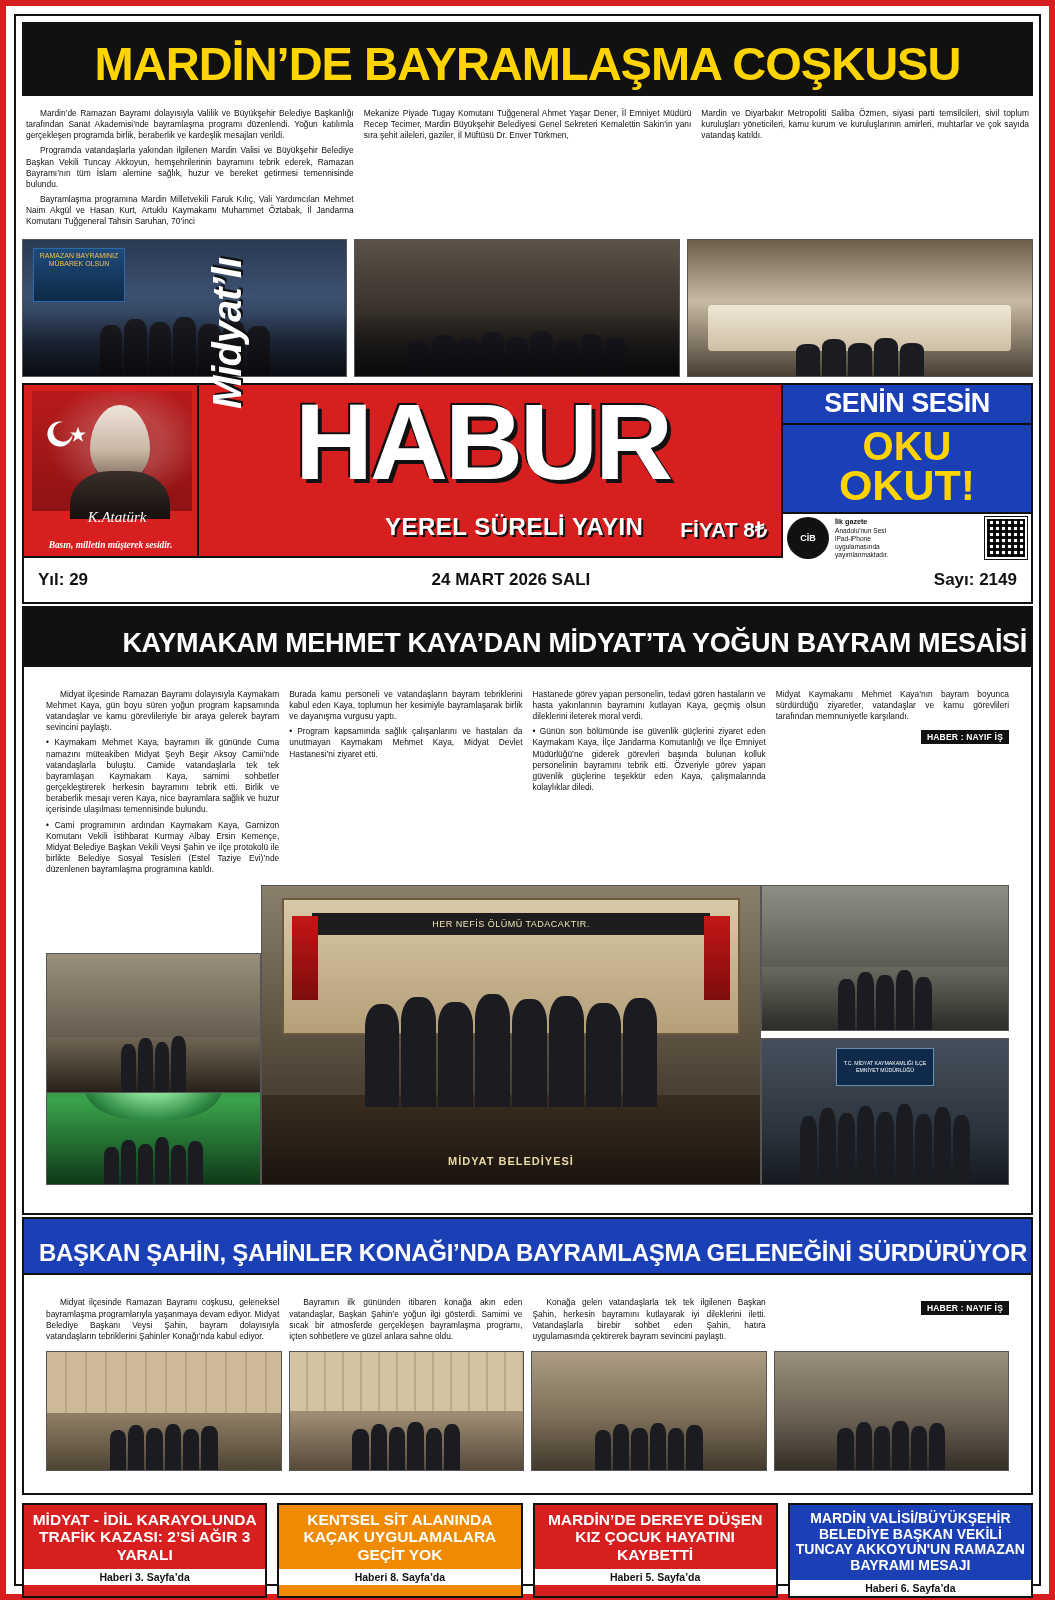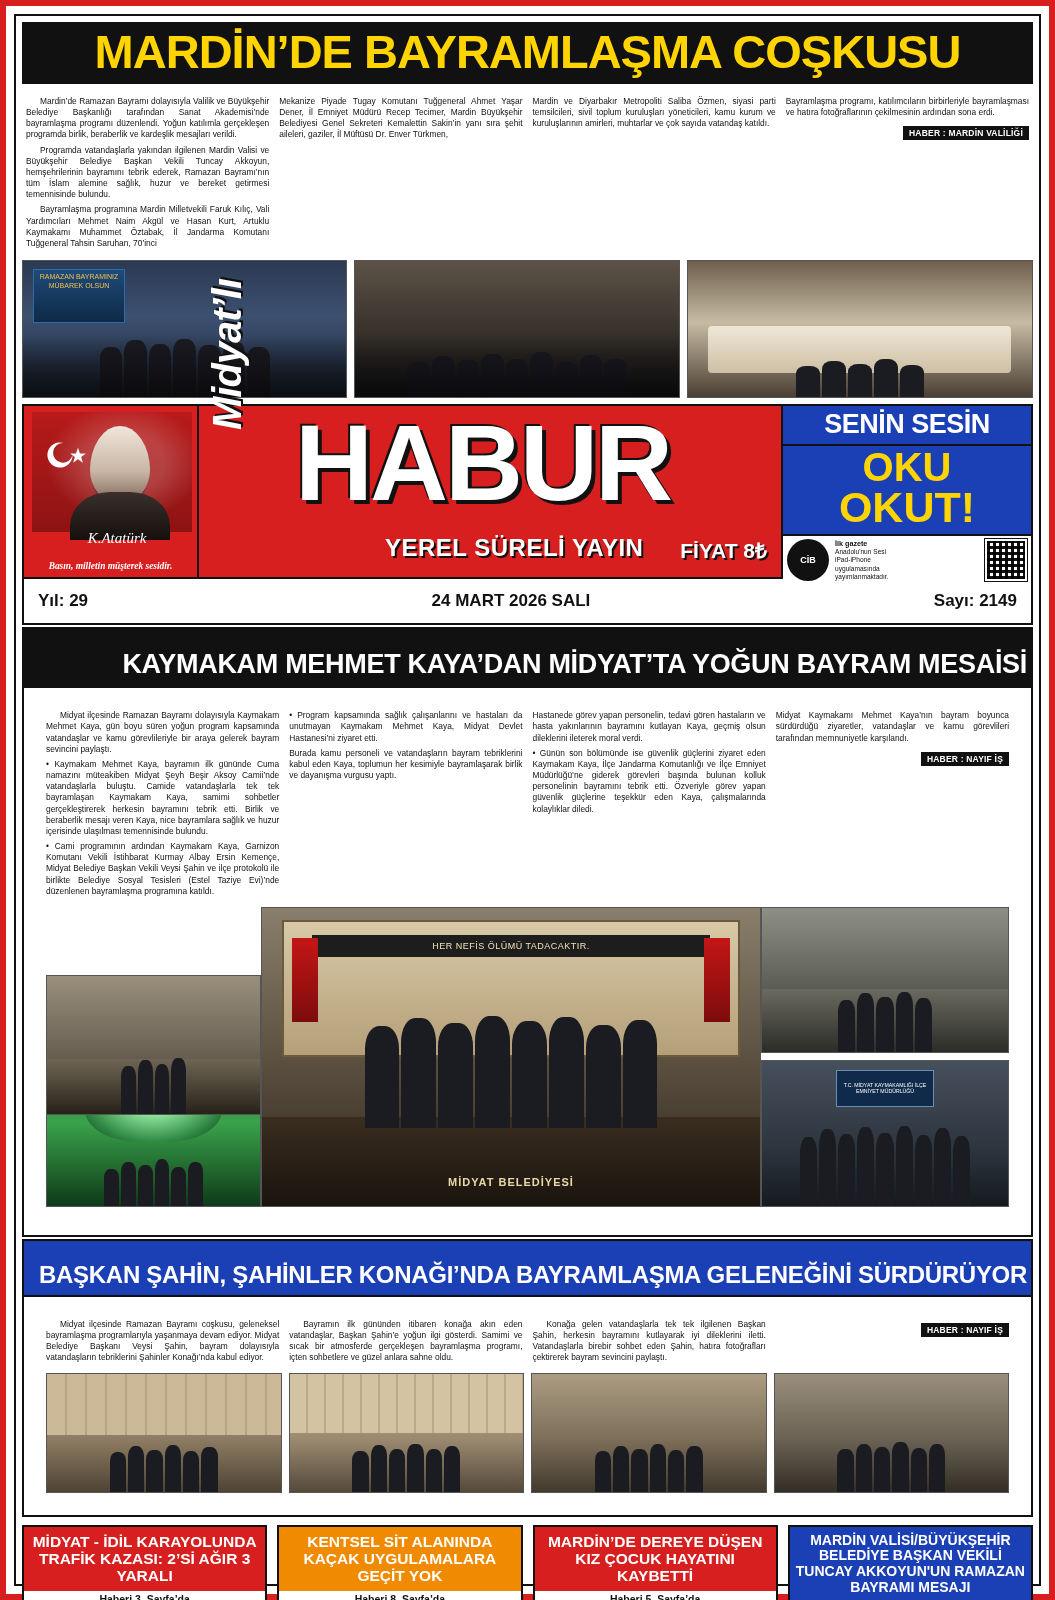--- a/index.html
+++ b/index.html
@@ -19,21 +19,21 @@
   }
   .inner {
     border:2px solid #111;
     padding:6px;
     height:100%;
   }
   
   .top-banner {
     background:#111;
     border:2px solid #111;
-    padding:4px 6px 6px;
+    padding:16px 6px 6px;
     margin-bottom:6px;
   }
   .top-banner h1 {
     margin:0;
     color:#ffd400;
     font-size:47px;
     line-height:1.02;
     letter-spacing:-1px;
     text-align:center;
     font-weight:bold;
@@ -258,26 +258,20 @@
       <p class="news-p indent">Mardin’de Ramazan Bayramı dolayısıyla Valilik ve Büyükşehir Belediye Başkanlığı tarafından Sanat Akademisi’nde bayramlaşma programı düzenlendi. Yoğun katılımla gerçekleşen programda birlik, beraberlik ve kardeşlik mesajları verildi.</p>
       <p class="news-p indent">Programda vatandaşlarla yakından ilgilenen Mardin Valisi ve Büyükşehir Belediye Başkan Vekili Tuncay Akkoyun, hemşehrilerinin bayramını tebrik ederek, Ramazan Bayramı’nın tüm İslam alemine sağlık, huzur ve bereket getirmesi temennisinde bulundu.</p>
       <p class="news-p indent">Bayramlaşma programına Mardin Milletvekili Faruk Kılıç, Vali Yardımcıları Mehmet Naim Akgül ve Hasan Kurt, Artuklu Kaymakamı Muhammet Öztabak, İl Jandarma Komutanı Tuğgeneral Tahsin Saruhan, 70’inci</p>
     </div>
     <div class="col">
       <p class="news-p">Mekanize Piyade Tugay Komutanı Tuğgeneral Ahmet Yaşar Dener, İl Emniyet Müdürü Recep Tecimer, Mardin Büyükşehir Belediyesi Genel Sekreteri Kemalettin Sakin’in yanı sıra şehit aileleri, gaziler, İl Müftüsü Dr. Enver Türkmen,</p>
     </div>
     <div class="col">
       <p class="news-p">Mardin ve Diyarbakır Metropoliti Saliba Özmen, siyasi parti temsilcileri, sivil toplum kuruluşları yöneticileri, kamu kurum ve kuruluşlarının amirleri, muhtarlar ve çok sayıda vatandaş katıldı.</p>
     </div>
-    <div class="col">
-      <p class="news-p">Bayramlaşma programı, katılımcıların birbirleriyle bayramlaşması ve hatıra fotoğraflarının çekilmesinin ardından sona erdi.</p>
-      <div class="credit-wrap">
-        <span class="credit">HABER : MARDİN VALİLİĞİ</span>
-      </div>
-    </div>
   </div>
 
   <div class="photo-strip" style="height:138px;">
     <div class="ph p-mosque" style="flex:1.55;">
       <div style="position:absolute;left:10px;top:8px;width:92px;height:54px;background:linear-gradient(180deg,#1e4a7a,#0e2a48);border:1px solid #2b6ca8;"></div>
       <div style="position:absolute;left:12px;top:12px;color:#f3c14b;font-size:7px;line-height:1.25;text-align:center;width:88px;">RAMAZAN BAYRAMINIZ MÜBAREK OLSUN</div>
       <div class="figs">
         <i style="height:64%"></i>
             <i style="height:72%"></i>
             <i style="height:68%"></i>
@@ -365,22 +359,22 @@
 
   <div class="sec-head">KAYMAKAM MEHMET KAYA’DAN MİDYAT’TA YOĞUN BAYRAM MESAİSİ</div>
   <div class="sec-body">
     <div class="cols4">
       <div class="col">
         <p class="news-p indent">Midyat ilçesinde Ramazan Bayramı dolayısıyla Kaymakam Mehmet Kaya, gün boyu süren yoğun program kapsamında vatandaşlar ve kamu görevlileriyle bir araya gelerek bayram sevincini paylaştı.</p>
         <p class="news-p bullet">• Kaymakam Mehmet Kaya, bayramın ilk gününde Cuma namazını müteakiben Midyat Şeyh Beşir Aksoy Camii’nde vatandaşlarla buluştu. Camide vatandaşlarla tek tek bayramlaşan Kaymakam Kaya, samimi sohbetler gerçekleştirerek herkesin bayramını tebrik etti. Birlik ve beraberlik mesajı veren Kaya, nice bayramlara sağlık ve huzur içerisinde ulaşılması temennisinde bulundu.</p>
         <p class="news-p bullet">• Cami programının ardından Kaymakam Kaya, Garnizon Komutanı Vekili İstihbarat Kurmay Albay Ersin Kemençe, Midyat Belediye Başkan Vekili Veysi Şahin ve ilçe protokolü ile birlikte Belediye Sosyal Tesisleri (Estel Taziye Evi)’nde düzenlenen bayramlaşma programına katıldı.</p>
       </div>
       <div class="col">
+        <p class="news-p">Burada kamu personeli ve vatandaşların bayram tebriklerini kabul eden Kaya, toplumun her kesimiyle bayramlaşarak birlik ve dayanışma vurgusu yaptı.</p>
         <p class="news-p bullet">• Program kapsamında sağlık çalışanlarını ve hastaları da unutmayan Kaymakam Mehmet Kaya, Midyat Devlet Hastanesi’ni ziyaret etti.</p>
-        <p class="news-p">Burada kamu personeli ve vatandaşların bayram tebriklerini kabul eden Kaya, toplumun her kesimiyle bayramlaşarak birlik ve dayanışma vurgusu yaptı.</p>
       </div>
       <div class="col">
         <p class="news-p">Hastanede görev yapan personelin, tedavi gören hastaların ve hasta yakınlarının bayramını kutlayan Kaya, geçmiş olsun dileklerini ileterek moral verdi.</p>
         <p class="news-p bullet">• Günün son bölümünde ise güvenlik güçlerini ziyaret eden Kaymakam Kaya, İlçe Jandarma Komutanlığı ve İlçe Emniyet Müdürlüğü’ne giderek görevleri başında bulunan kolluk personelinin bayramını tebrik etti. Özveriyle görev yapan güvenlik güçlerine teşekkür eden Kaya, çalışmalarında kolaylıklar diledi.</p>
       </div>
       <div class="col">
 
         <p class="news-p">Midyat Kaymakamı Mehmet Kaya’nın bayram boyunca sürdürdüğü ziyaretler, vatandaşlar ve kamu görevlileri tarafından memnuniyetle karşılandı.</p>
         <div class="credit-wrap">
           <span class="credit">HABER : NAYIF İŞ</span>
@@ -466,21 +460,21 @@
   <div class="sec-head blue" style="font-size:24px;">BAŞKAN ŞAHİN, ŞAHİNLER KONAĞI’NDA BAYRAMLAŞMA GELENEĞİNİ SÜRDÜRÜYOR</div>
   <div class="sec-body">
     <div class="cols4">
       <div class="col">
         <p class="news-p indent">Midyat ilçesinde Ramazan Bayramı coşkusu, geleneksel bayramlaşma programlarıyla yaşanmaya devam ediyor. Midyat Belediye Başkanı Veysi Şahin, bayram dolayısıyla vatandaşların tebriklerini Şahinler Konağı’nda kabul ediyor.</p>
       </div>
       <div class="col">
         <p class="news-p indent">Bayramın ilk gününden itibaren konağa akın eden vatandaşlar, Başkan Şahin’e yoğun ilgi gösterdi. Samimi ve sıcak bir atmosferde gerçekleşen bayramlaşma programı, içten sohbetlere ve güzel anlara sahne oldu.</p>
       </div>
       <div class="col">
-        <p class="news-p indent">Konağa gelen vatandaşlarla tek tek ilgilenen Başkan Şahin, herkesin bayramını kutlayarak iyi dileklerini iletti. Vatandaşlarla birebir sohbet eden Şahin, hatıra fotoğrafları çektirerek bayram sevincini paylaştı.</p>
+        <p class="news-p indent">Konağa gelen vatandaşlarla tek tek ilgilenen Başkan Şahin, herkesin bayramını kutlayarak iyi dileklerini iletti. Vatandaşlarla birebir sohbet eden Şahin, hatıra uygulamasında çektirerek bayram sevincini paylaştı.</p>
       </div>
       <div class="col">
         <div class="credit-wrap">
           <span class="credit">HABER : NAYIF İŞ</span>
         </div>
       </div>
     </div>
     <div class="photo-strip" style="height:120px;">
       <div class="ph p-stone" style="flex:1;">
         <div style="position:absolute;left:0;right:0;top:0;height:52%;background:repeating-linear-gradient(90deg,#cbb998 0 18px,#b7a482 18px 20px);"></div>

